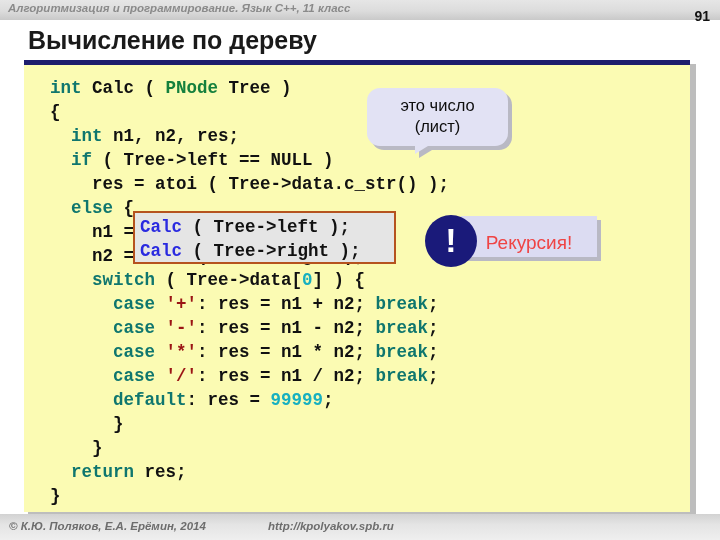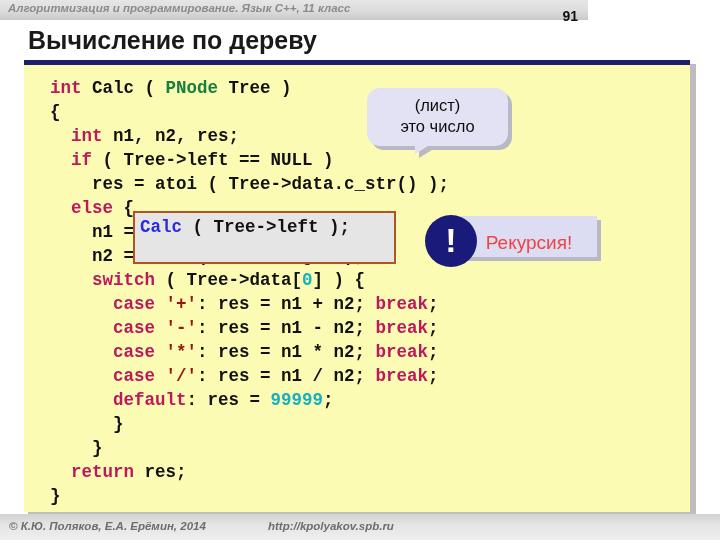--- a/index.html
+++ b/index.html
@@ -5,21 +5,21 @@
   html,body{margin:0;padding:0;}
   body{
     width:720px;height:540px;overflow:hidden;
     background:#ffffff;
     font-family:"Liberation Sans", sans-serif;
   }
   .slide{position:relative;width:720px;height:540px;background:#ffffff;}
 
   
   .header{
-    position:absolute;left:0;top:0;width:588px;height:20px;
+    position:absolute;left:0;top:0;width:720px;height:20px;
     background:linear-gradient(to bottom,#e6e6e6 0%,#dcdcdc 55%,#c9c9c9 100%);
   }
   .header-title{
     position:absolute;left:8px;top:2px;
     font-size:11.5px;font-style:italic;font-weight:bold;
     color:#8a8a8a;letter-spacing:0px;white-space:nowrap;
   }
   .header-page{
     position:absolute;right:10px;top:8px;
     font-size:14px;font-weight:bold;color:#111111;
@@ -46,21 +46,21 @@
   .code{
     position:absolute;left:0;top:0;width:666px;
     padding:11px 0 0 0;
     font-family:"Liberation Mono","DejaVu Sans Mono",monospace;
     font-size:17.5px;font-weight:bold;
     color:#111111;
     line-height:24px;
     white-space:pre;
   }
   .code .ln{display:block;height:24px;padding-left:26px;}
-  .kw{color:#be185d;}
+  .kw{color:#0f766e;}
   .ty{color:#15803d;}
   .num{color:#17b0c0;}
   .chr{color:#9a1414;}
   .fn{color:#2a2ae0;}
 
   
   .hl-box{
     position:absolute;left:133px;top:211px;width:263px;height:53px;
     background:#e5e5e5;border:2px solid #b5531f;box-sizing:border-box;
     z-index:3;
@@ -151,31 +151,31 @@
   </div>
 
   <div class="slide-title">Вычисление по дереву</div>
 
   <div class="code-shadow"></div>
   <div class="code-panel">
     <div class="code" id="code-block"><span class="ln"><span class="kw">int</span> Calc ( <span class="ty">PNode</span> Tree )</span><span class="ln">{</span><span class="ln">  <span class="kw">int</span> n1, n2, res;</span><span class="ln">  <span class="kw">if</span> ( Tree-&gt;left == NULL )</span><span class="ln">    res = atoi ( Tree-&gt;data.c_str() );</span><span class="ln">  <span class="kw">else</span> {</span><span class="ln">    n1 = Calc ( Tree-&gt;left );</span><span class="ln">    n2 = Calc ( Tree-&gt;right );</span><span class="ln">    <span class="kw">switch</span> ( Tree-&gt;data[<span class="num">0</span>] ) {</span><span class="ln">      <span class="kw">case</span> <span class="chr">'+'</span>: res = n1 + n2; <span class="kw">break</span>;</span><span class="ln">      <span class="kw">case</span> <span class="chr">'-'</span>: res = n1 - n2; <span class="kw">break</span>;</span><span class="ln">      <span class="kw">case</span> <span class="chr">'*'</span>: res = n1 * n2; <span class="kw">break</span>;</span><span class="ln">      <span class="kw">case</span> <span class="chr">'/'</span>: res = n1 / n2; <span class="kw">break</span>;</span><span class="ln">      <span class="kw">default</span>: res = <span class="num">99999</span>;</span><span class="ln">      }</span><span class="ln">    }</span><span class="ln">  <span class="kw">return</span> res;</span><span class="ln">}</span></div>
   </div>
 
   <div class="hl-box">
-    <div class="hl-text" id="hl-text"><span class="l"><span class="fn">Calc</span> ( Tree-&gt;left );</span></div>
+    <div class="hl-text" id="hl-text"><span class="l"><span class="fn">Calc</span> ( Tree-&gt;left );</span><span class="l"><span class="fn">Calc</span> ( Tree-&gt;right );</span></div>
   </div>
 
   <div class="callout-leaf">
     <div class="tail-sh"></div>
     <div class="shadow"></div>
     <div class="tail"></div>
     <div class="body"></div>
     <div class="txt">
+      <div>это число</div>
       <div>(лист)</div>
-      <div>это число</div>
     </div>
   </div>
 
   <div class="callout-rec">
     <div class="rshadow"></div>
     <div class="rbody"></div>
     <div class="rtxt">Рекурсия!</div>
     <div class="circle"></div>
     <div class="bang">!</div>
   </div>

